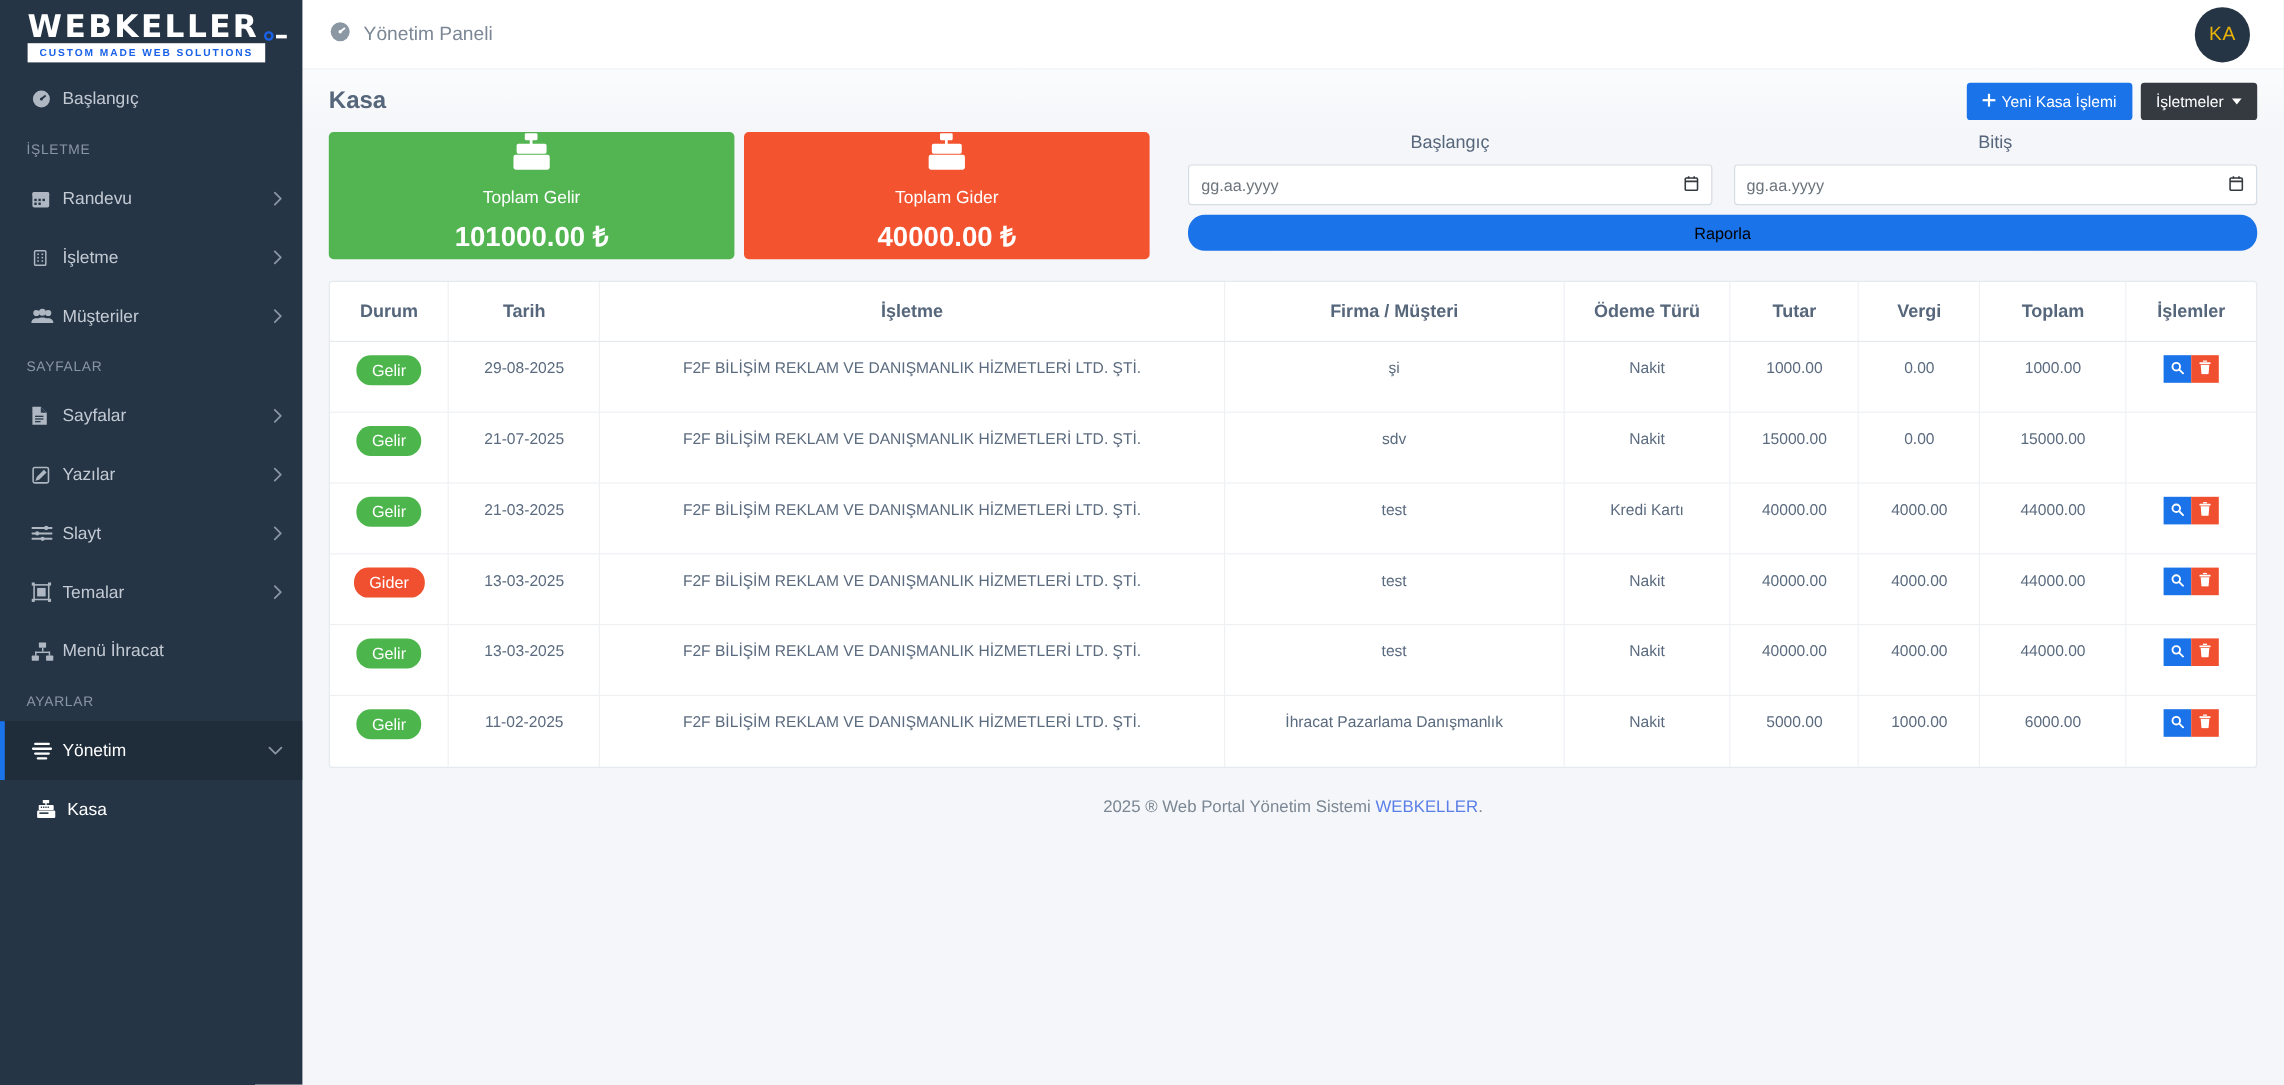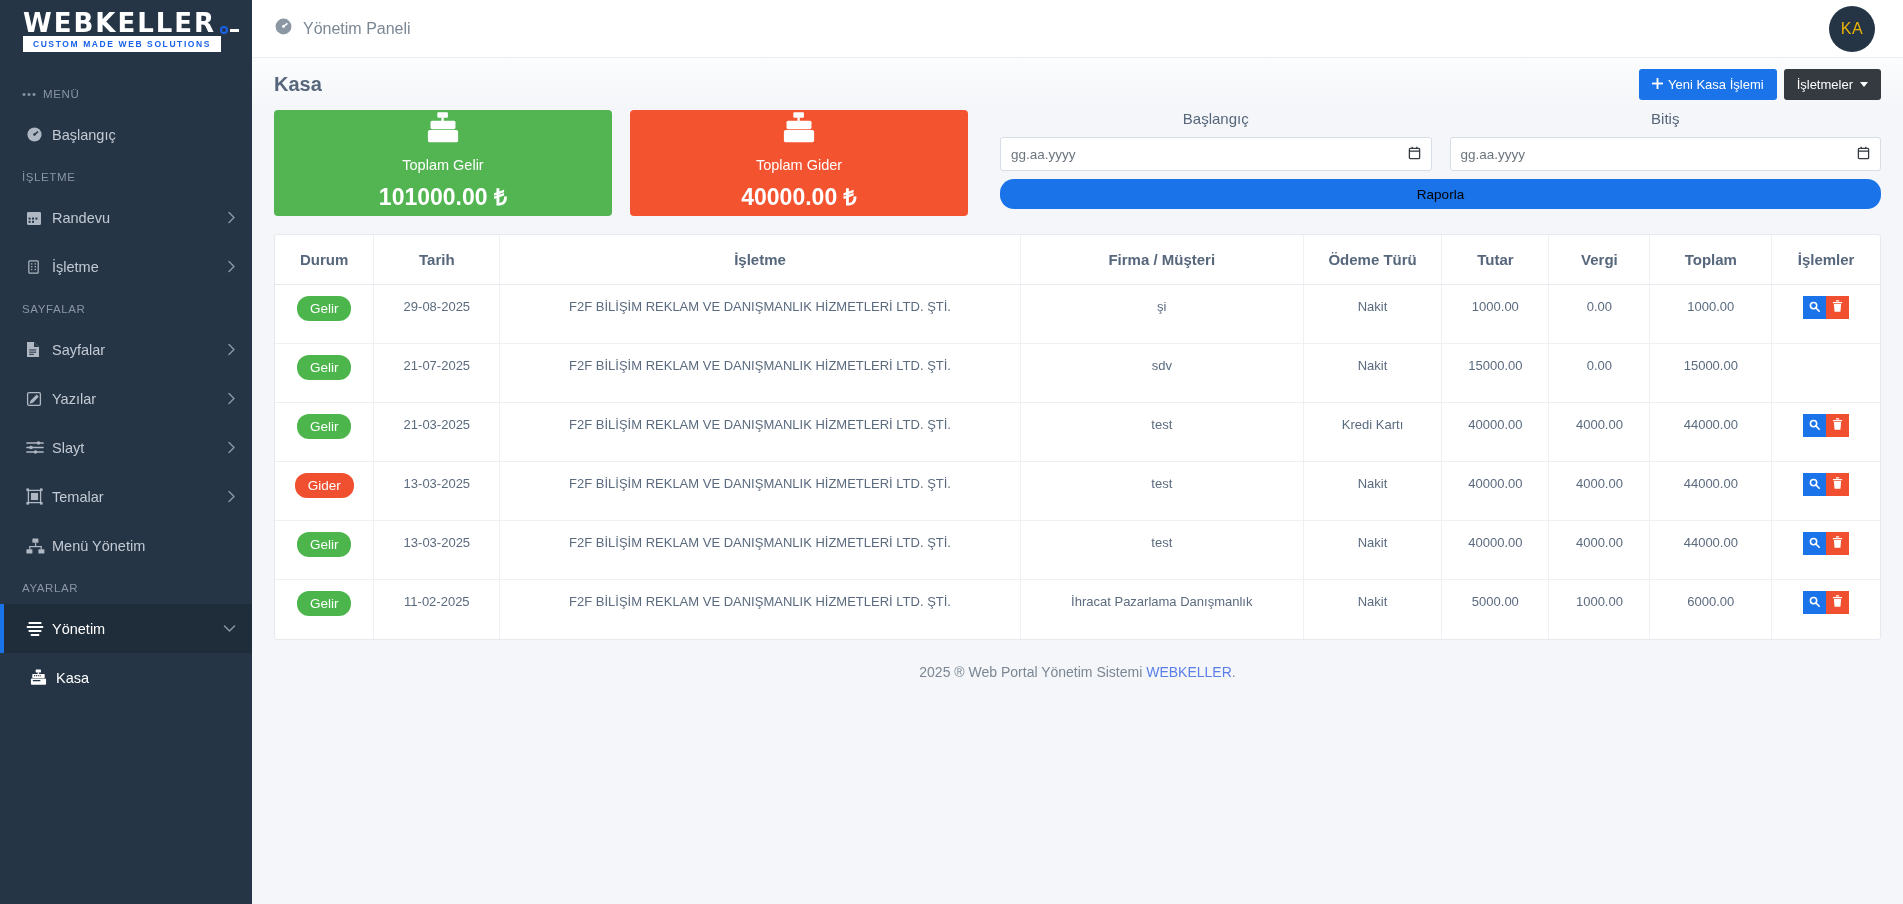--- a/index.html
+++ b/index.html
@@ -258,23 +258,20 @@
       <div class="logo-wrap">
         <div class="logo-word">WEBKELLER</div>
         <div class="logo-sub">CUSTOM MADE WEB SOLUTIONS</div>
         <div class="logo-dot">
           <span class="o"></span>
             <span class="dash"></span>
         </div>
       </div>
     </div>
 
-    <div class="side-head menu">
-      <span class="dots">•••</span><span>MENÜ</span>
-    </div>
 
     <div id="nav-container">
         <a class="nav-item" href="#">
           <span class="ico">
             <svg width="17" height="17" viewBox="0 0 24 24" fill="currentColor">
               <circle cx="12" cy="12" r="10"></circle>
               <path d="M12 12 L17 8" stroke="#253545" stroke-width="2.2" fill="none"></path>
               <circle cx="12" cy="12" r="1.8" fill="#253545"></circle>
             </svg>
           </span>
@@ -312,20 +309,38 @@
               <rect x="9.2" y="10" width="1.4" height="1.4" fill="currentColor" stroke="none"></rect>
             </svg>
           </span>
           <span class="lbl">İşletme</span>
           <span class="chev">
             <svg width="9" height="13" viewBox="0 0 9 13" fill="none" stroke="currentColor" stroke-width="1.5" stroke-linecap="round" stroke-linejoin="round">
               <polyline points="2,1.5 7,6.5 2,11.5"></polyline>
             </svg>
           </span>
         </a>
+        <a class="nav-item" href="#">
+          <span class="ico">
+            <svg width="19" height="15" viewBox="0 0 22 15" fill="currentColor">
+              <circle cx="5" cy="4.4" r="3"></circle>
+              <circle cx="16.4" cy="4.4" r="3"></circle>
+              <circle cx="10.8" cy="3.6" r="3.4"></circle>
+              <path d="M0 14c0-3 2.3-4.6 5-4.6S10 11 10 14z"></path>
+              <path d="M11.4 14c0-3 2.3-4.6 5-4.6S21.4 11 21.4 14z"></path>
+              <path d="M4.6 14c0-3.4 2.7-5.3 6.2-5.3S17 10.6 17 14z"></path>
+            </svg>
+          </span>
+          <span class="lbl">Müşteriler</span>
+          <span class="chev">
+            <svg width="9" height="13" viewBox="0 0 9 13" fill="none" stroke="currentColor" stroke-width="1.5" stroke-linecap="round" stroke-linejoin="round">
+              <polyline points="2,1.5 7,6.5 2,11.5"></polyline>
+            </svg>
+          </span>
+        </a>
         <div class="side-head">SAYFALAR</div>
         <a class="nav-item" href="#">
           <span class="ico">
             <svg width="14" height="17" viewBox="0 0 14 17" fill="currentColor">
               <path d="M1 1h7l5 5v10H1z"></path>
               <path d="M8 1v5h5" fill="#2b3a4b"></path>
               <rect x="3.2" y="8.4" width="7" height="1.1" fill="#2b3a4b"></rect>
               <rect x="3.2" y="10.6" width="7" height="1.1" fill="#2b3a4b"></rect>
               <rect x="3.2" y="12.8" width="4.6" height="1.1" fill="#2b3a4b"></rect>
             </svg>
@@ -392,21 +407,21 @@
             <svg width="19" height="16" viewBox="0 0 19 16" fill="currentColor">
               <rect x="6.4" y="0.4" width="6" height="4.4" rx="0.6"></rect>
               <rect x="0.4" y="11.2" width="6" height="4.4" rx="0.6"></rect>
               <rect x="12.4" y="11.2" width="6" height="4.4" rx="0.6"></rect>
               <rect x="9" y="5" width="1.2" height="3"></rect>
               <rect x="3.2" y="8" width="12.4" height="1.2"></rect>
               <rect x="3.2" y="8" width="1.2" height="3.4"></rect>
               <rect x="14.6" y="8" width="1.2" height="3.4"></rect>
             </svg>
           </span>
-          <span class="lbl">Menü Yönetim</span>
+          <span class="lbl">Menü İhracat</span>
         </a>
         <div class="side-head">AYARLAR</div>
         <a class="nav-item active" href="#">
           <span class="ico">
             <svg width="18" height="16" viewBox="0 0 18 16" fill="currentColor">
               <rect x="2.4" y="1" width="13.2" height="1.9" rx="0.9"></rect>
               <rect x="0.6" y="5" width="16.8" height="1.9" rx="0.9"></rect>
               <rect x="2.4" y="9" width="13.2" height="1.9" rx="0.9"></rect>
               <rect x="4.6" y="13" width="8.8" height="1.9" rx="0.9"></rect>
             </svg>
@@ -468,21 +483,21 @@
       </button>
       <button class="btn btn-dark">
         <span>İşletmeler</span>
         <span class="caret"></span>
       </button>
     </div>
 
     <div class="content">
 
       <div class="cards-row">
-        <div id="stat-cards" style="display:flex; gap:18px;">
+        <div id="stat-cards" style="display:flex; gap:8px;">
             <div class="stat-card" style="background: rgb(82, 181, 82);">
               <div class="cash-ico"><svg width="34" height="34" viewBox="0 0 18 18" fill="#ffffff">
                   <rect x="6" y="0.6" width="5.6" height="3" rx="0.5"></rect>
                   <rect x="8.2" y="3.4" width="1.2" height="2"></rect>
                   <rect x="2.4" y="5.2" width="13.2" height="4.4" rx="0.8"></rect>
                   <rect x="1" y="10" width="16" height="6.6" rx="1"></rect>
                 </svg></div>
               <div class="stat-label">Toplam Gelir</div>
               <div class="stat-value">101000.00 ₺</div>
             </div>

